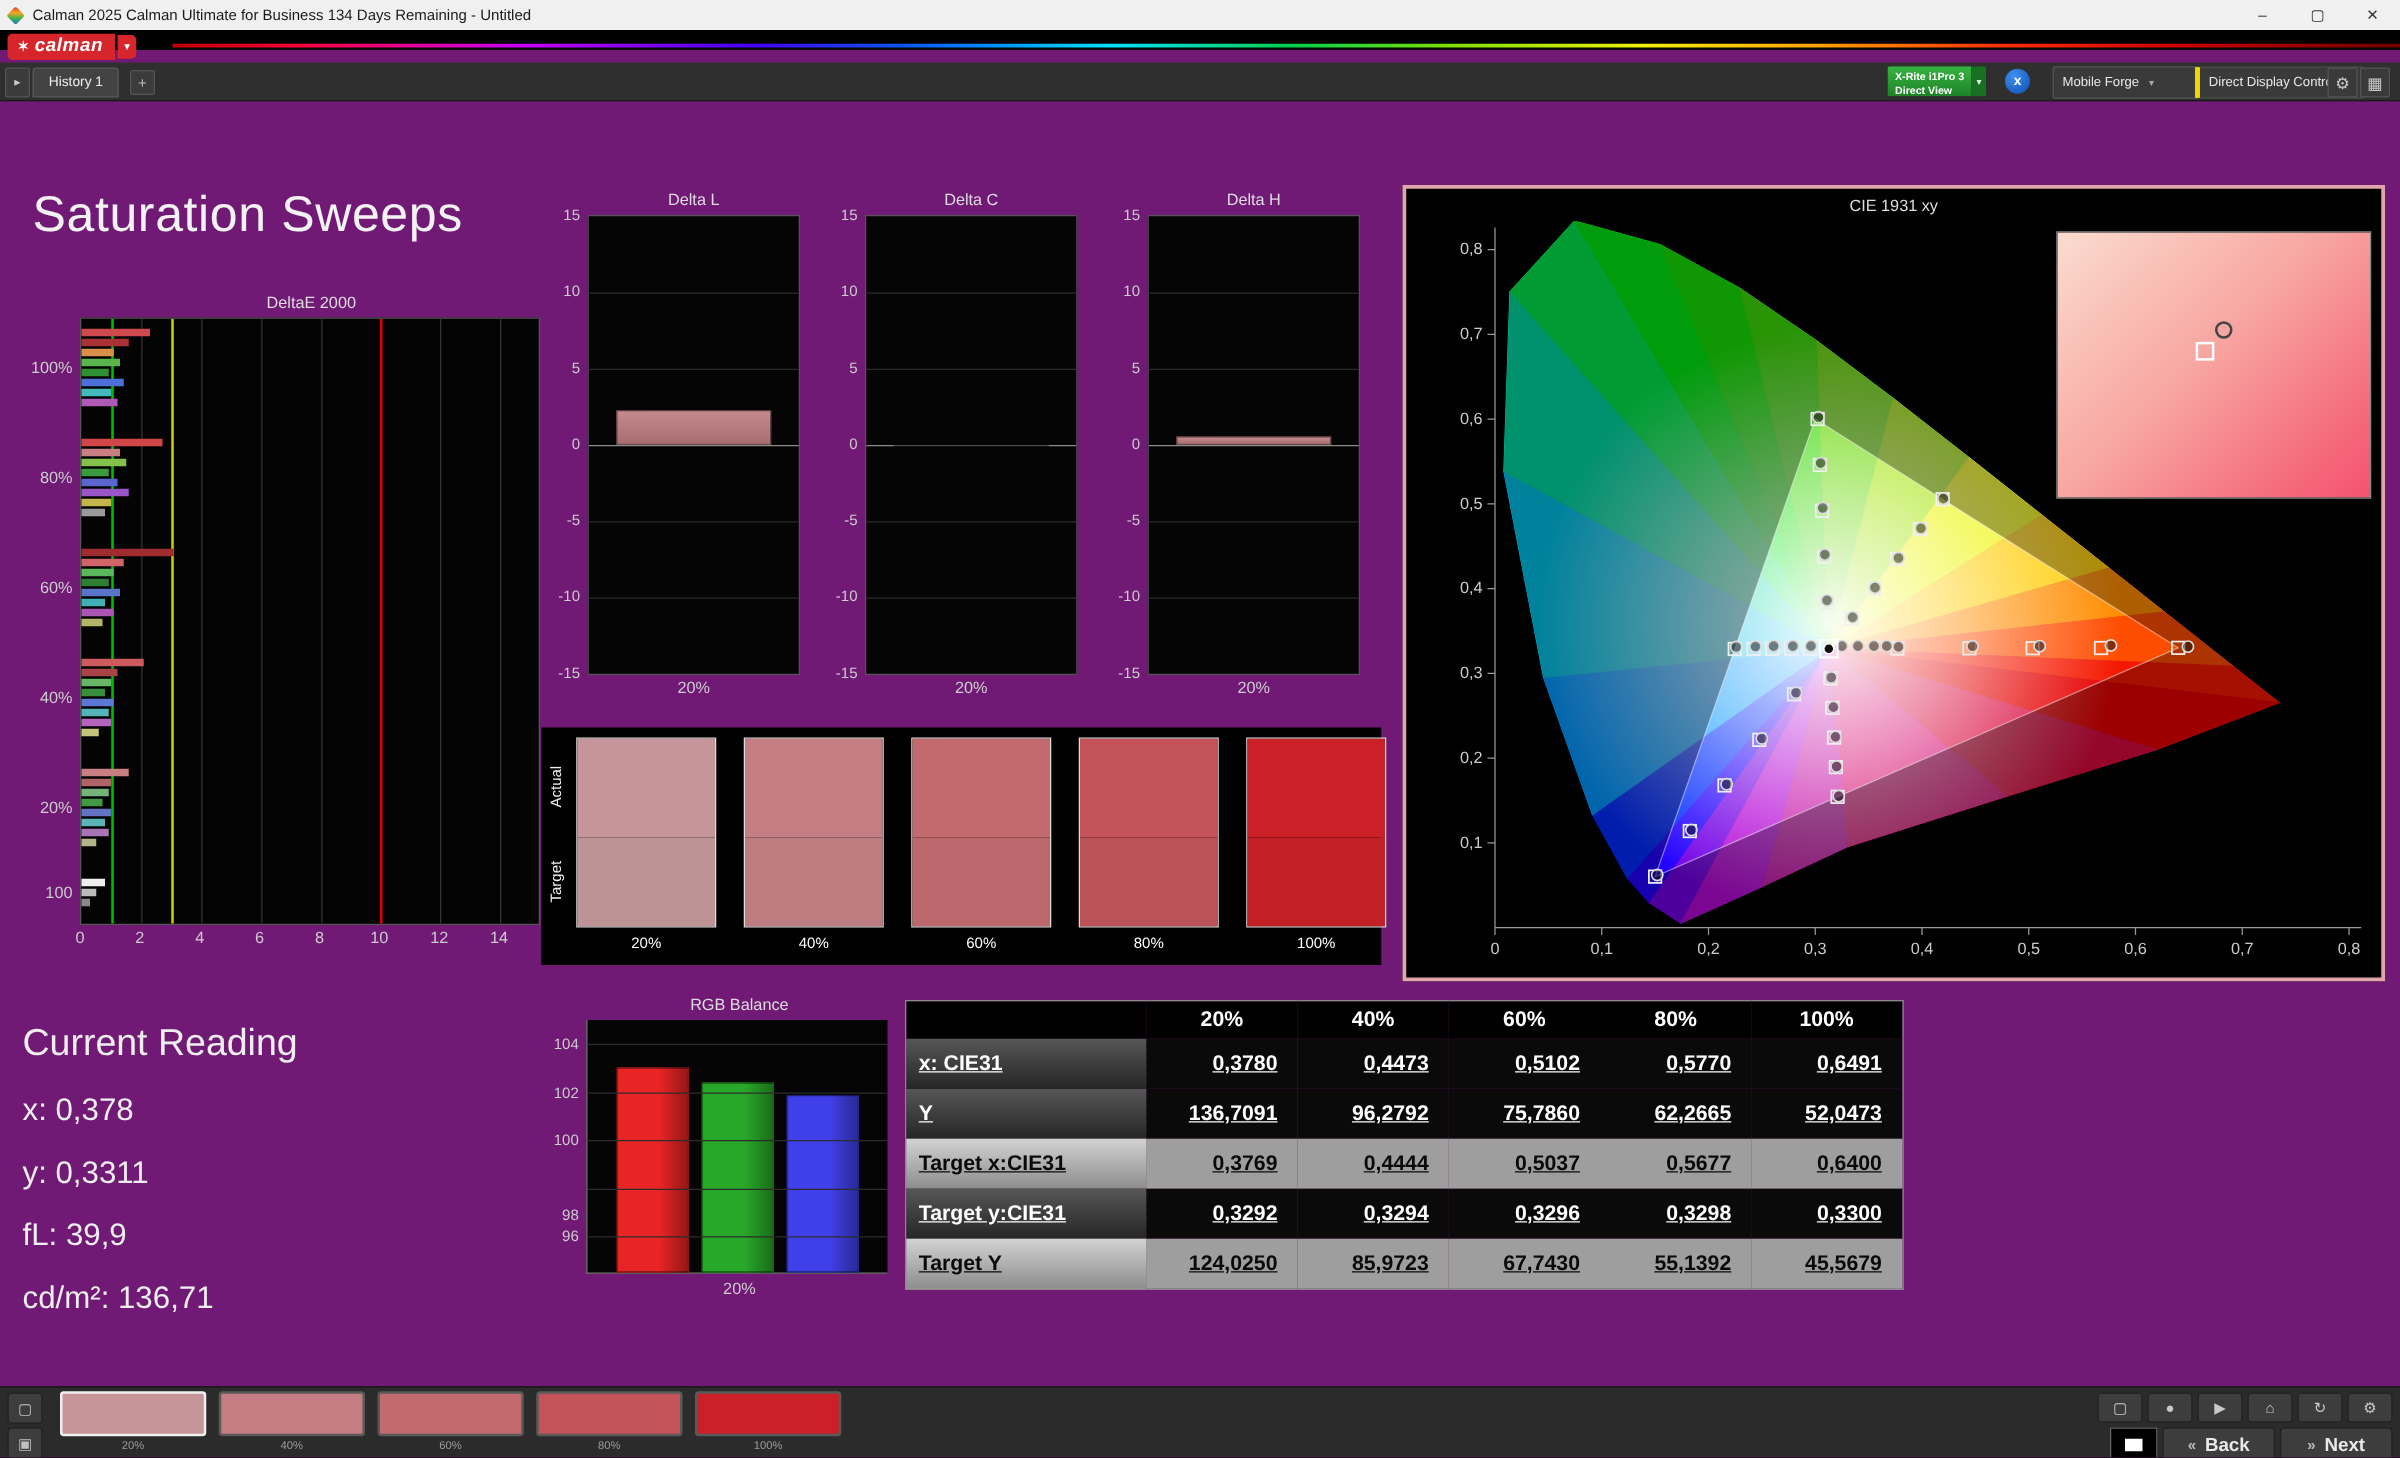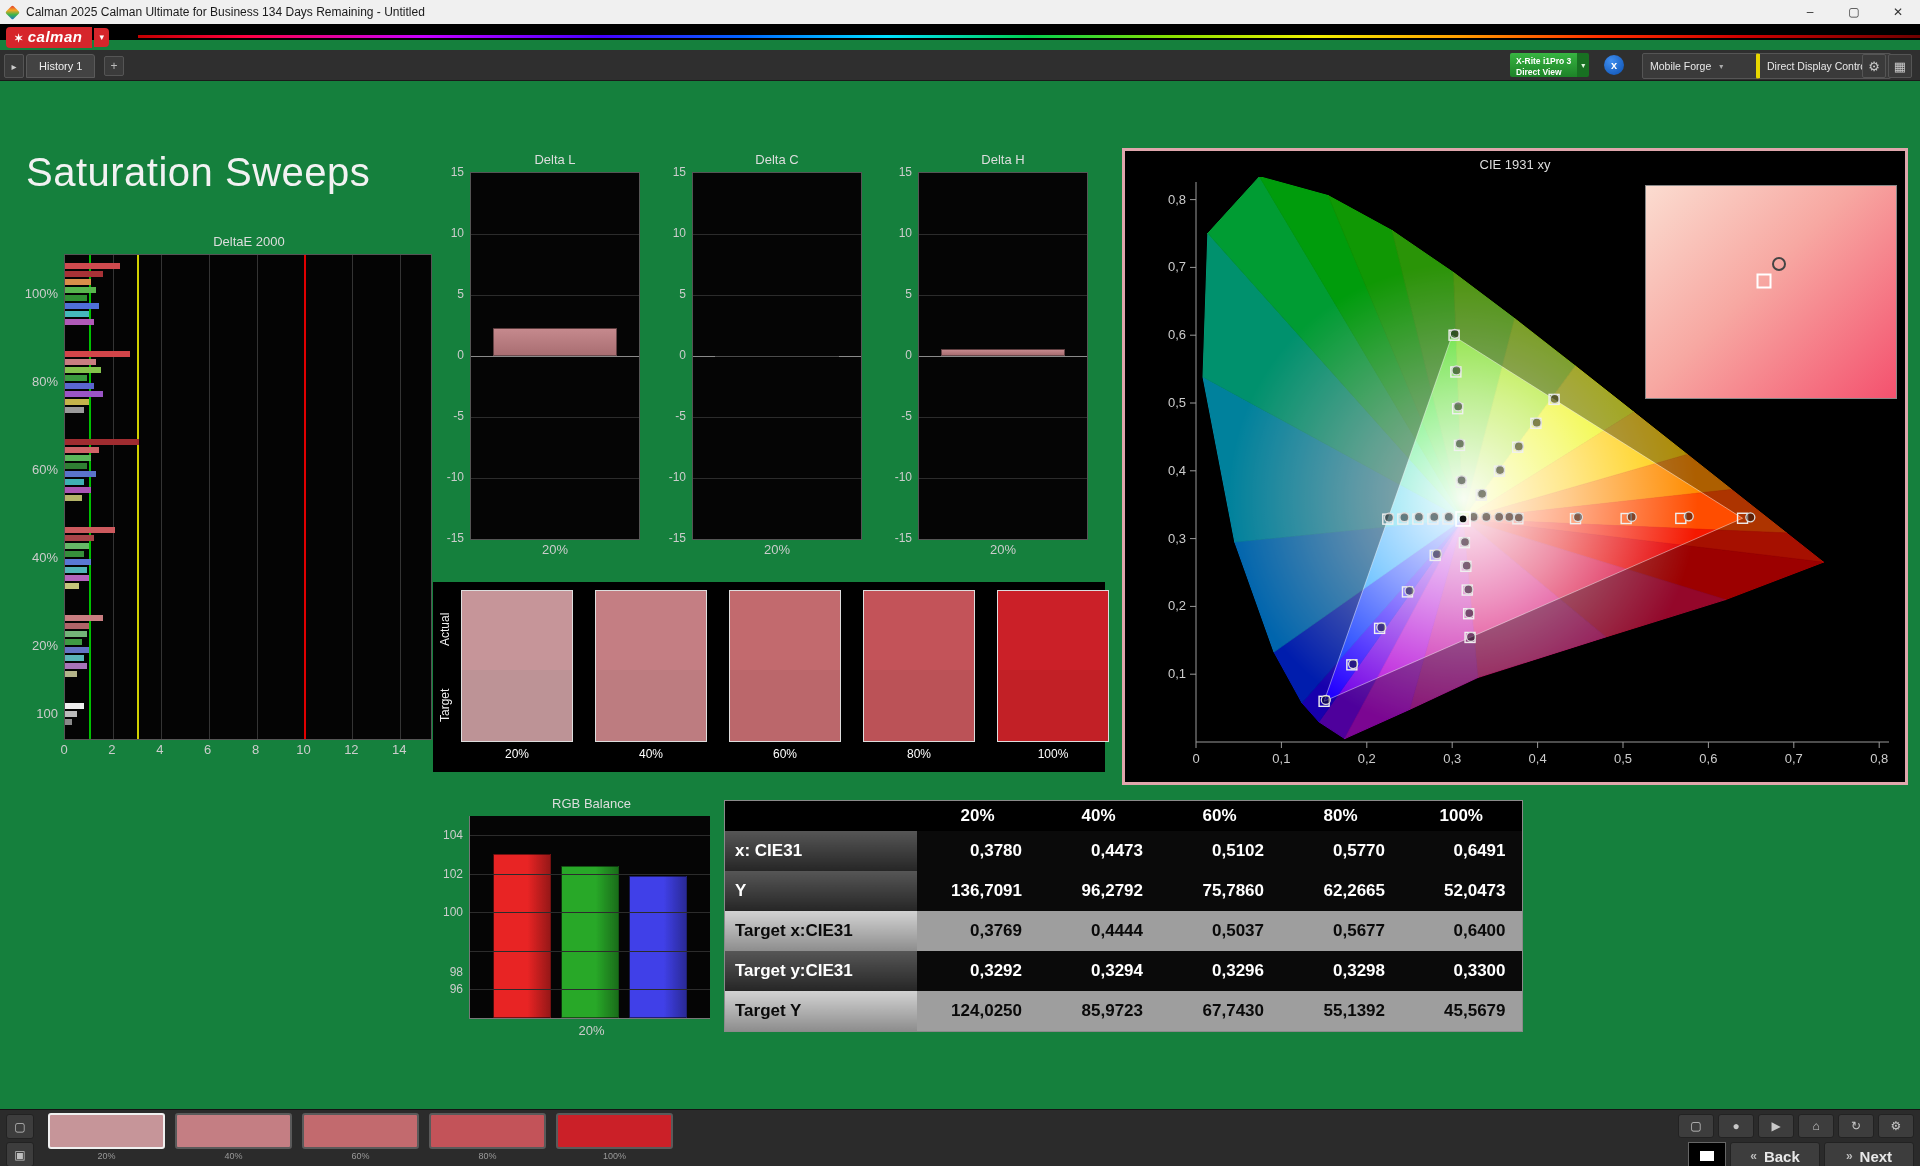--- a/index.html
+++ b/index.html
@@ -1,16 +1,16 @@
 <!DOCTYPE html>
 <html><head>
 <meta charset="utf-8">
 <style>
   html,body{margin:0;padding:0;background:#000;font-family:"Liberation Sans",sans-serif;}
-  .app{position:relative;width:1920px;height:1166px;background:#15803d;overflow:hidden;}
+  .app{position:relative;width:1920px;height:1166px;background:#701a75;overflow:hidden;}
 
   
   .titlebar{position:absolute;left:0;top:0;width:100%;height:24px;background:#f0f0f0;display:flex;align-items:center;color:#1a1a1a;font-size:12px;}
   .tb-icon{width:13px;height:13px;margin:0 7px 0 6px;background:linear-gradient(135deg,#e0312f 0%,#f5a623 35%,#3cb54a 65%,#1a6fd4 100%);transform:rotate(45deg) scale(.8);border-radius:2px;}
   .tb-title{flex:1;white-space:nowrap;overflow:hidden;}
   .win-btn{width:44px;height:24px;display:flex;align-items:center;justify-content:center;font-size:12px;color:#333;}
 
   
   .logobar{position:absolute;left:0;top:24px;width:100%;height:16px;background:#000;}
   .calman-logo{position:absolute;left:6px;top:3px;display:flex;align-items:center;}
@@ -97,21 +97,21 @@
   
   #current-reading{position:absolute;left:18px;top:818px;color:#eee;}
   .cr-title{font-size:30px;font-weight:400;margin-bottom:22px;}
   .cr-line{font-size:25px;margin-bottom:21px;}
 
   
   #results-table{position:absolute;left:724px;top:800px;}
   .rtable{border-collapse:collapse;border:1px solid #8a8a8a;font-size:17px;font-weight:bold;}
   .rtable th{height:30px;color:#fff;text-align:center;padding:0 10px;background:#000;}
   .rtable th:first-child{width:172px;}
-  .rtable td{height:40px;}
+  .rtable td{height:40px;text-decoration:underline;}
   .rtable .lbl{width:172px;padding-left:10px;text-align:left;box-sizing:border-box;}
   .rtable .val{width:121px;text-align:right;padding-right:16px;box-sizing:border-box;}
   tr.dark{background:#0a0a0a;color:#fff;}
   tr.dark .lbl{background:linear-gradient(180deg,#565656,#262626);}
   tr.light{background:#9e9e9e;color:#0a0a0a;}
   tr.light .lbl{background:linear-gradient(180deg,#d2d2d2,#8d8d8d);}
 
   
   #bottom-bar{position:absolute;left:0;bottom:0;width:100%;height:56px;background:#2b2b2b;border-top:1px solid #141414;}
   #bl-icons{position:absolute;left:6px;top:4px;display:flex;flex-direction:column;gap:3px;}
@@ -509,20 +509,27 @@
         <circle cx="403.68" cy="221.93200000000002" r="4.5" fill="rgba(10,10,10,0.5)" stroke="#dddddd" stroke-width="1.3"></circle>
         <rect x="305.0458" y="334.938" width="14" height="14" fill="none" stroke="#ffffff" stroke-width="1.6"></rect>
         <circle cx="312.0458" cy="341.938" r="4" fill="#111111" stroke="#ffffff" stroke-width="1.2"></circle>
       </svg>
     <div id="cie-inset" style="background: linear-gradient(135deg, rgb(251, 220, 208) 0%, rgb(247, 168, 162) 45%, rgb(244, 81, 110) 100%);">
       <div class="inset-circle" id="inset-circle" style="left: 53%; top: 37%;"></div>
       <div class="inset-square" id="inset-square" style="left: 47%; top: 45%;"></div>
     </div>
   </div>
 
+  <div id="current-reading">
+    <div class="cr-title">Current Reading</div>
+    <div class="cr-line">x: 0,378</div>
+    <div class="cr-line">y: 0,3311</div>
+    <div class="cr-line">fL: 39,9</div>
+    <div class="cr-line">cd/m²: 136,71</div>
+  </div>
 
   <div id="rgb-chart">
     <div class="chart-title">RGB Balance</div>
     <div class="rgb-body">
       <div id="rgb-ylab">
           <span class="yt2" style="top: 12.2381px;">104</span>
           <span class="yt2" style="top: 50.7143px;">102</span>
           <span class="yt2" style="top: 89.1905px;">100</span>
           <span class="yt2" style="top: 127.667px; margin-top: 21px;">98</span>
           <span class="yt2" style="top: 166.143px;">96</span>

